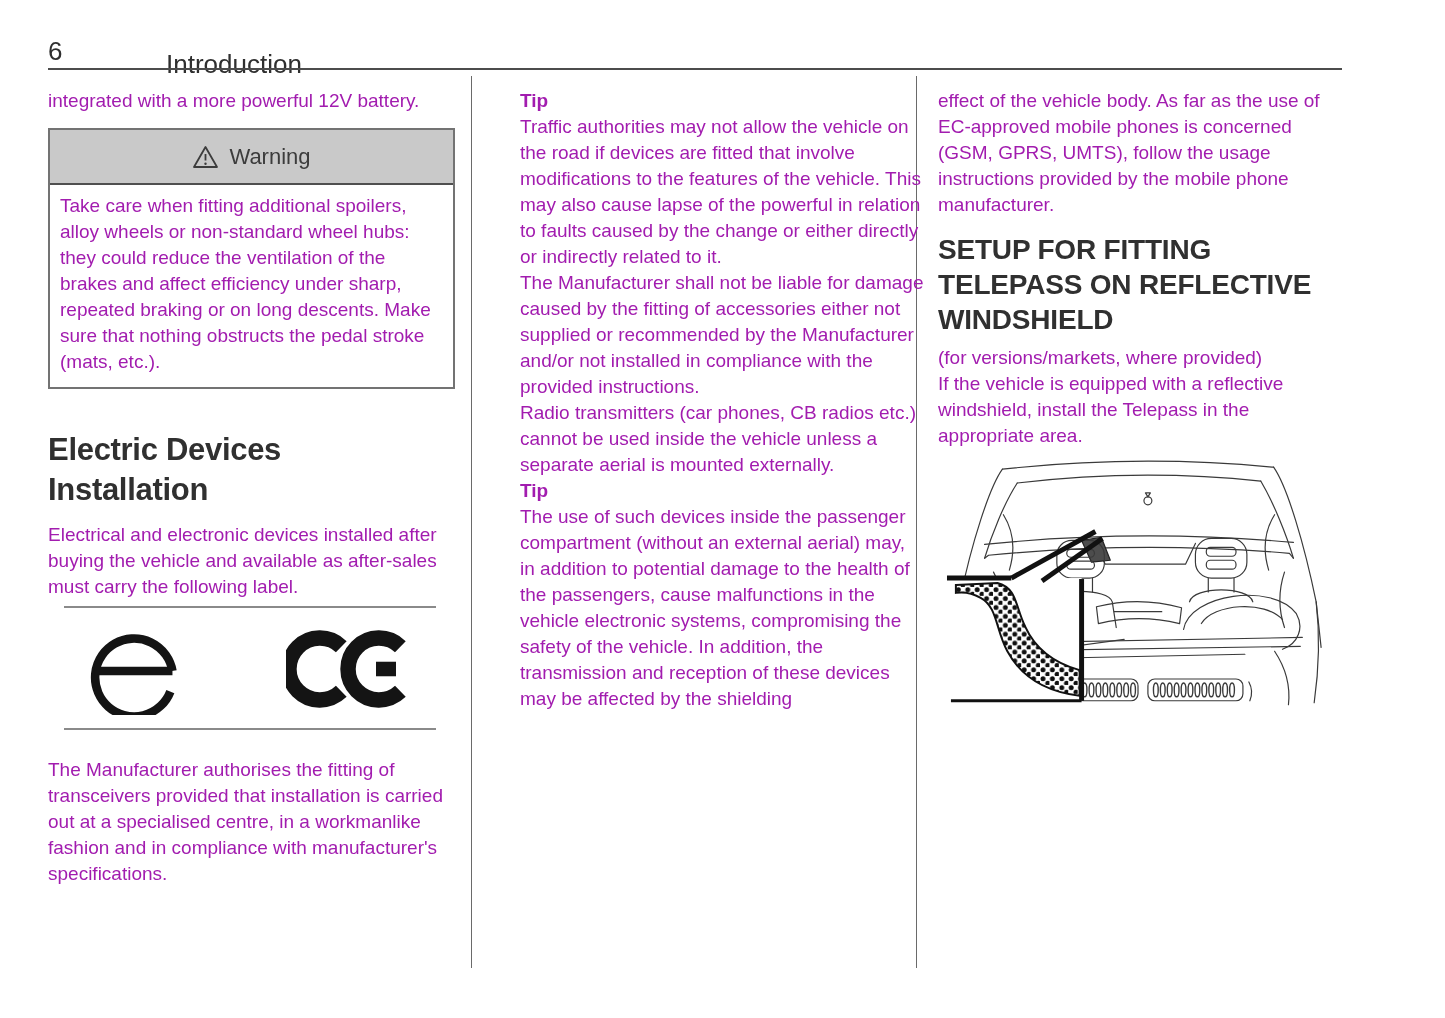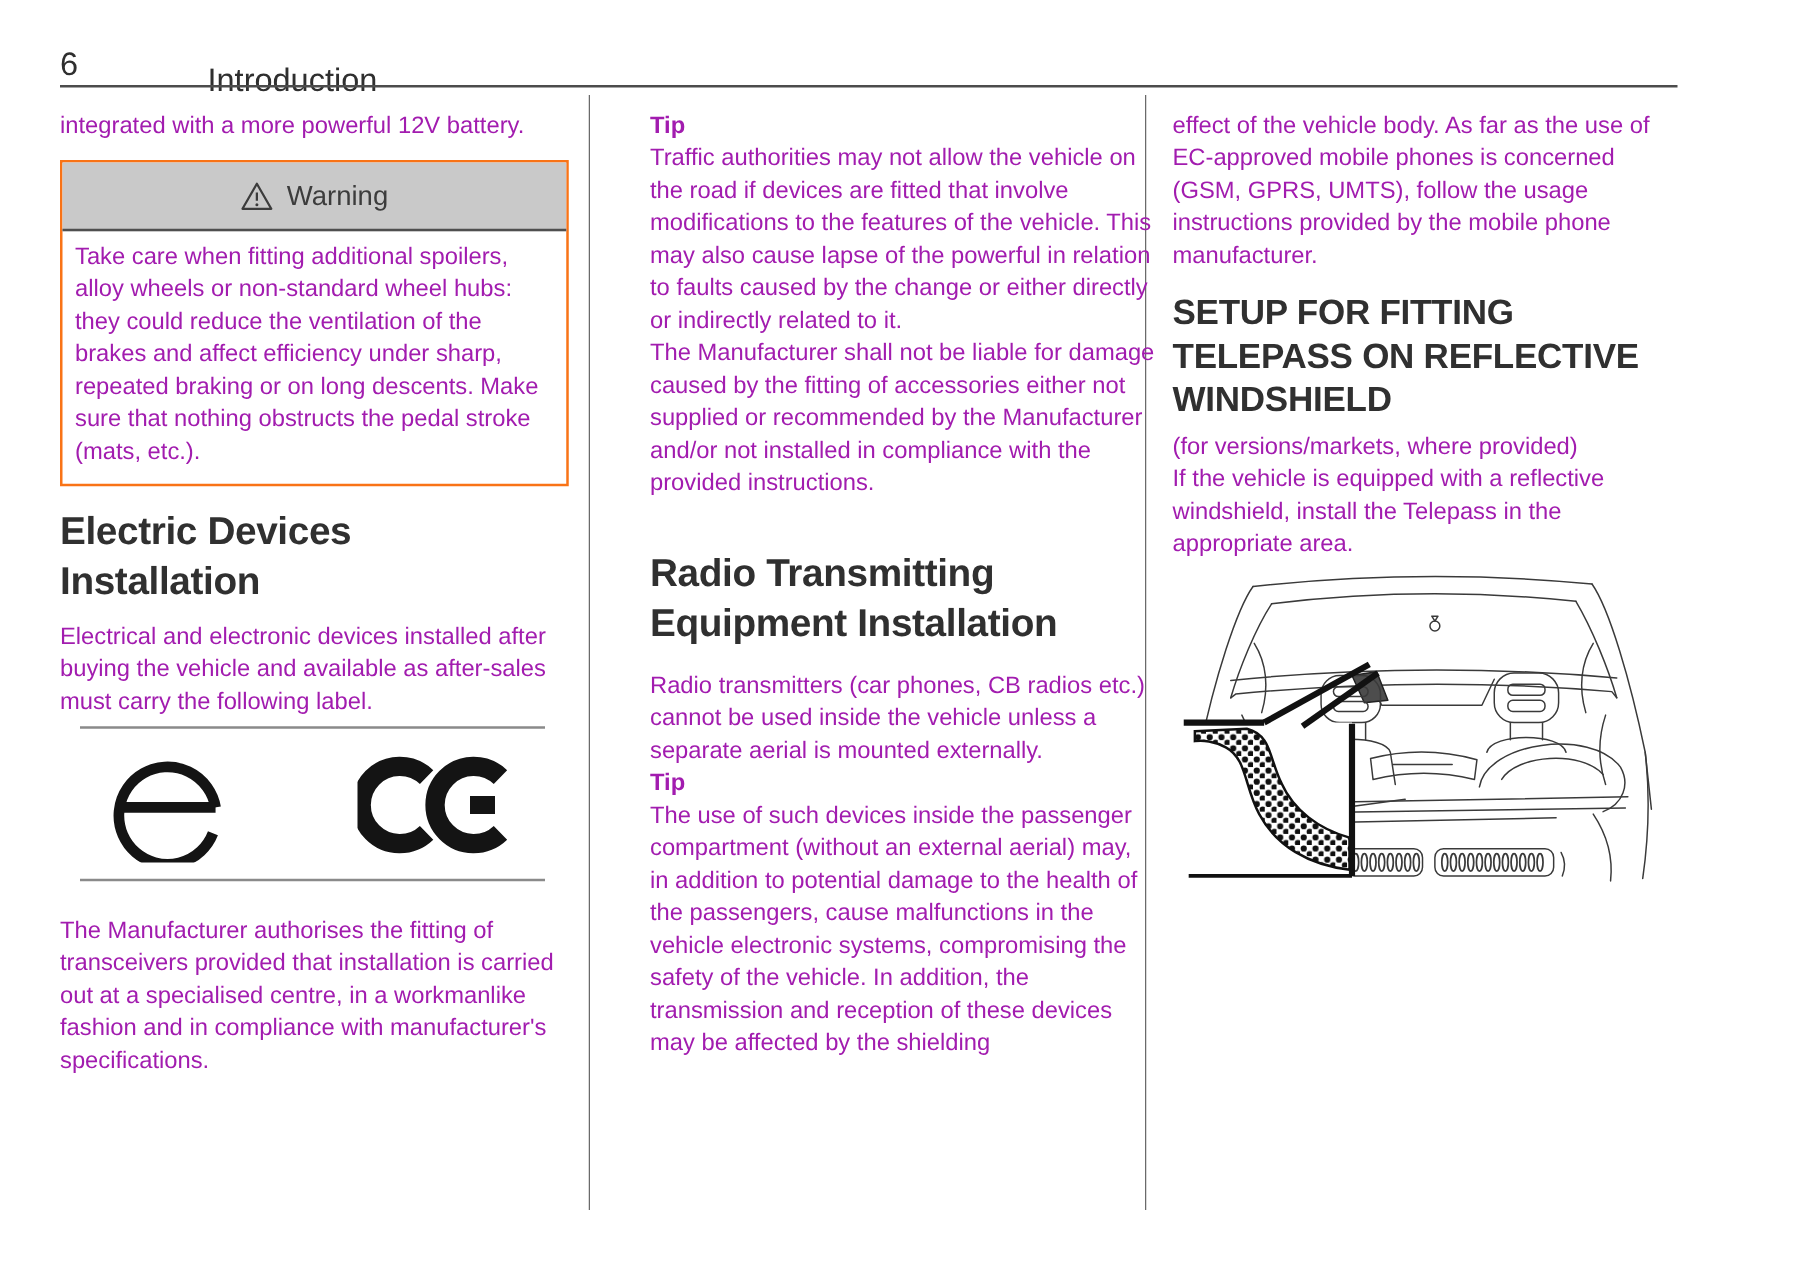--- a/index.html
+++ b/index.html
@@ -23,33 +23,33 @@
   .divider-1 { left:471px; }
   .divider-2 { left:916px; }
 
   
   .col { position:absolute; top:88px; }
   .col-left   { left:48px;  width:410px; }
   .col-middle { left:520px; width:404px; }
   .col-right  { left:938px; width:402px; }
 
   
-  .warning-box { margin-top:14px; border:2px solid #f97316; width:407px; }
+  .warning-box { margin-top:14px; border:2px solid #737373; width:407px; }
   .warning-head {
     background:#c9c9c9; border-bottom:2px solid #4f4f4f;
     height:55px; display:flex; align-items:center; justify-content:center;
     font-size:22px; color:#3c3c3c; gap:10px;
   }
   .warning-body { padding:8px 10px 12px 10px; }
 
   h2.section-heading {
     font-size:31px; line-height:40px; font-weight:700; color:#303030;
     letter-spacing:-0.3px;
   }
-  .heading-left { margin-top:16px; max-width:330px; }
+  .heading-left { margin-top:41px; max-width:330px; }
   .heading-mid  { margin-top:39px; max-width:360px; margin-bottom:17px; }
   .heading-caps { font-size:28px; line-height:35px; font-weight:700; color:#303030;
                   margin-top:14px; margin-bottom:8px; max-width:395px; letter-spacing:-0.2px; }
 
   .para-after-heading { margin-top:12px; }
   .tip-label { font-weight:700; }
 
   
   .label-block { margin-top:6px; width:372px; margin-left:16px; }
   .label-rule { height:2px; background:#8a8a8a; }
@@ -114,21 +114,20 @@
   </div>
 
   <p class="body-text manufacturer-para">The Manufacturer authorises the fitting of transceivers provided that installation is carried out at a specialised centre, in a workmanlike fashion and in compliance with manufacturer's specifications.</p>
 </div>
 
 <div class="col col-middle">
   <p class="body-text tip-label">Tip</p>
   <p class="body-text">Traffic authorities may not allow the vehicle on the road if devices are fitted that involve modifications to the features of the vehicle. This may also cause lapse of the powerful in relation to faults caused by the change or either directly or indirectly related to it.</p>
   <p class="body-text">The Manufacturer shall not be liable for damage caused by the fitting of accessories either not supplied or recommended by the Manufacturer and/or not installed in compliance with the provided instructions.</p>
 
-  <h2 class="section-heading heading-mid">Radio Transmitting Equipment Installation</h2>
 
   <p class="body-text">Radio transmitters (car phones, CB radios etc.) cannot be used inside the vehicle unless a separate aerial is mounted externally.</p>
   <p class="body-text tip-label">Tip</p>
   <p class="body-text">The use of such devices inside the passenger compartment (without an external aerial) may, in addition to potential damage to the health of the passengers, cause malfunctions in the vehicle electronic systems, compromising the safety of the vehicle. In addition, the transmission and reception of these devices may be affected by the shielding</p>
 </div>
 
 <div class="col col-right">
   <p class="body-text">effect of the vehicle body. As far as the use of EC-approved mobile phones is concerned (GSM, GPRS, UMTS), follow the usage instructions provided by the mobile phone manufacturer.</p>
 
   <h2 class="heading-caps">SETUP FOR FITTING TELEPASS ON REFLECTIVE WINDSHIELD</h2>

